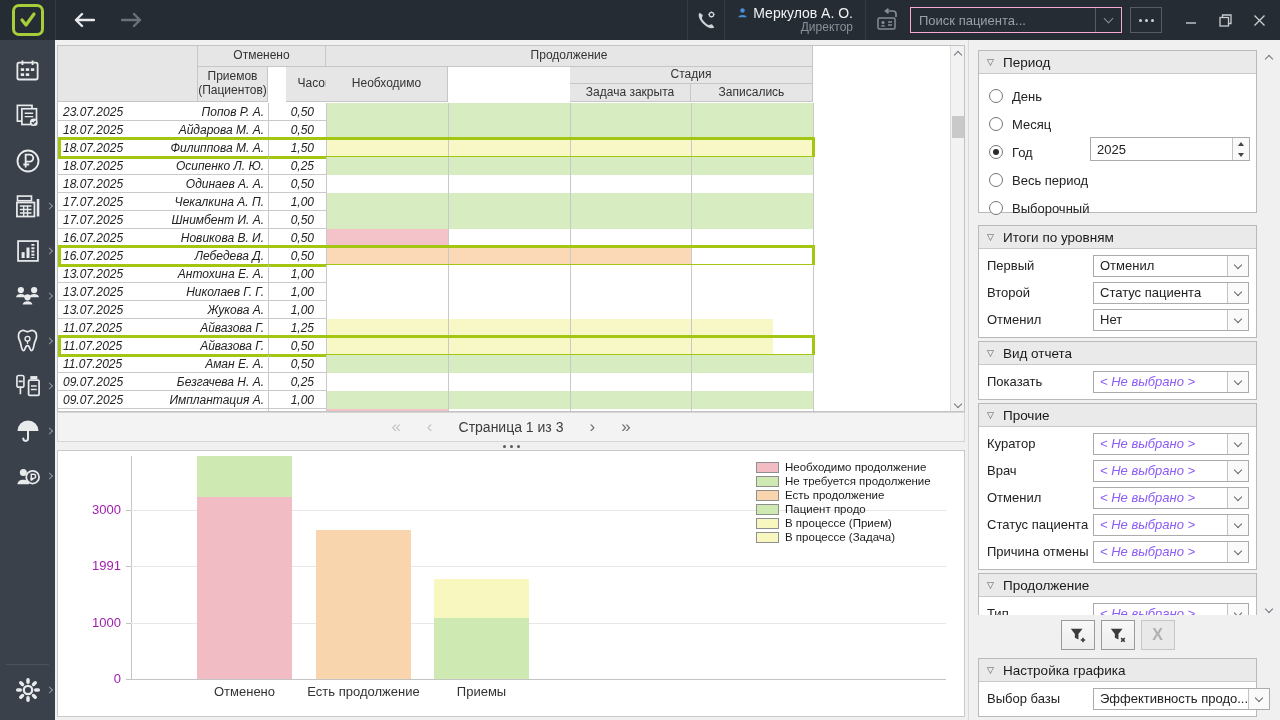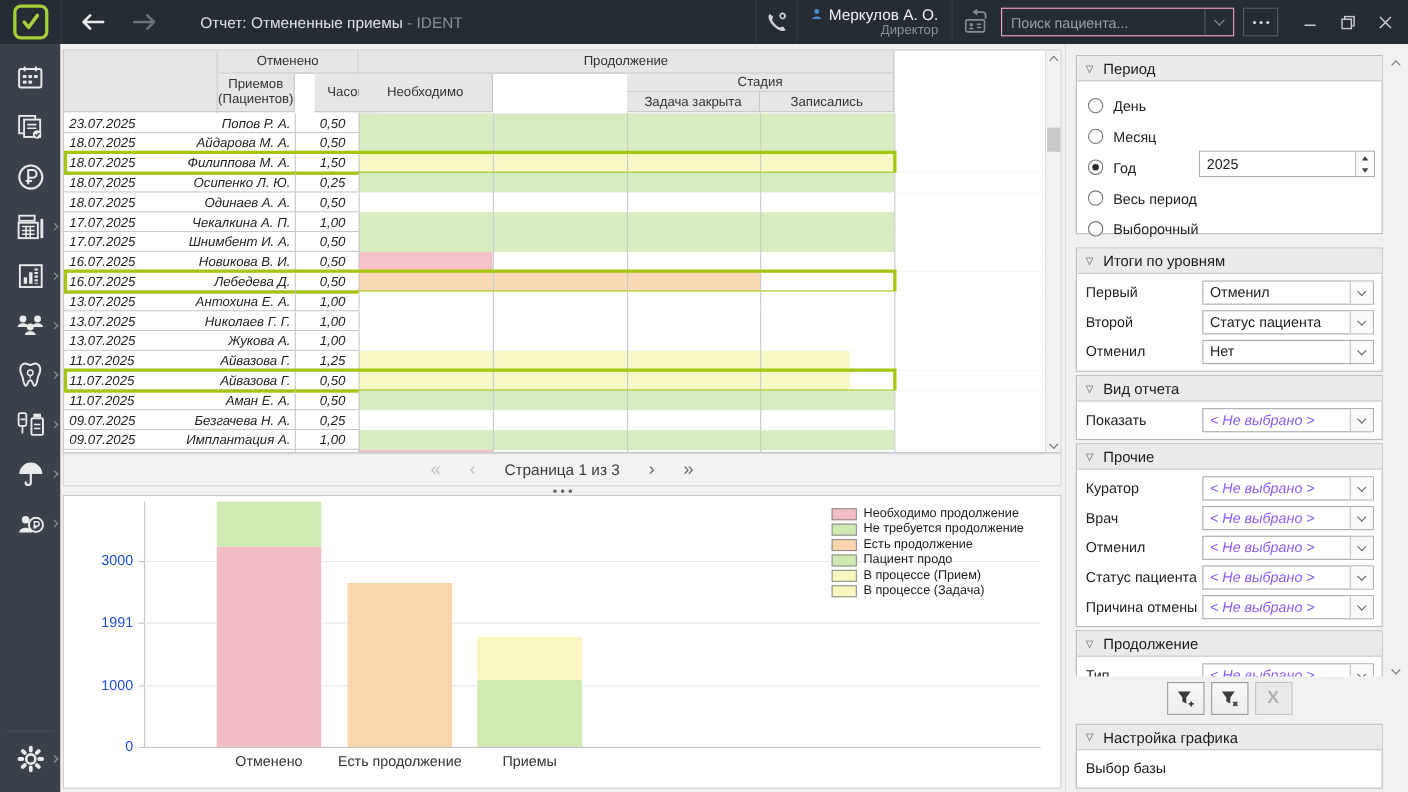--- a/index.html
+++ b/index.html
@@ -78,21 +78,21 @@
   .pg-dis { color:#c3c3c3; font-size:17px; } .pg-en { color:#6f6f6f; font-size:17px; }
   #splitter { position:absolute; left:2px; top:402px; width:908px; height:8px; display:flex; gap:4px;
     align-items:center; justify-content:center; }
   #splitter i { width:3px; height:3px; border-radius:50%; background:#5a5a5a; }
 
   
   #chart-panel { position:absolute; left:2px; top:410px; width:908px; height:267px; background:#fff; border:1px solid #c9c9c9; }
   .grid { position:absolute; left:73px; width:815px; height:1px; background:#e7e7e7; }
   .axis-y { position:absolute; left:73px; top:5px; width:1px; height:223px; background:#c4c4c4; }
   .axis-x { position:absolute; left:73px; top:228px; width:815px; height:1px; background:#c4c4c4; }
-  .ytick-lab { position:absolute; left:0; width:63px; text-align:right; font-size:13px; color:#1d4ed8; }
+  .ytick-lab { position:absolute; left:0; width:63px; text-align:right; font-size:13px; color:#a21caf; }
   .ytick-mark { position:absolute; left:68px; width:5px; height:1px; background:#c4c4c4; }
   .bar-seg { position:absolute; width:95px; }
   .cat-lab { position:absolute; top:233px; width:160px; text-align:center; font-size:13px; color:#333; }
   #legend { position:absolute; left:698px; top:9px; }
   .lg-row { display:flex; align-items:center; height:14px; }
   .lg-sw { width:23px; height:11px; border:1px solid #8f8f8f; margin-right:6px; flex:0 0 23px; }
   .lg-lab { font-size:11.5px; color:#1c1c1c; white-space:nowrap; }
 
   
   #rpanel { position:absolute; left:968px; top:40px; width:312px; height:680px; background:#f0f0f0; border-left:1px solid #dadada; }
@@ -142,21 +142,20 @@
   <div class="navarrow">
     <svg width="22" height="16" viewBox="0 0 22 16">
         <path d="M21 8 H3 M9 2 L3 8 L9 14" stroke="#e8eaec" stroke-width="2.4" fill="none" stroke-linecap="round" stroke-linejoin="round"></path>
       </svg>
   </div>
   <div class="navarrow">
     <svg width="22" height="16" viewBox="0 0 22 16">
         <path d="M1 8 H19 M13 2 L19 8 L13 14" stroke="#6a7178" stroke-width="2.4" fill="none" stroke-linecap="round" stroke-linejoin="round"></path>
       </svg>
   </div>
-  <div id="title"><span>Отчет: Отмененные приемы</span><span class="sfx"> - IDENT</span></div>
 
   <div id="tb-right">
     <div class="tb-sep"></div>
     <div class="tb-btn" style="width:36px">
       <svg width="22" height="22" viewBox="0 0 24 24">
         <path d="M5 4 C3 6 4 11 9 16 C14 21 19 22 21 20 L18.5 16.5 L15 17.5 C12.5 16.5 8.5 12.5 7.5 10 L8.5 6.5 Z" fill="#cfd3d7"></path>
         <circle cx="18" cy="6" r="2.4" fill="none" stroke="#cfd3d7" stroke-width="1.4"></circle>
         <g stroke="#cfd3d7" stroke-width="1.3">
             <path d="M18 2.6 V4 M18 8 V9.4 M14.6 6 H16 M20 6 H21.4"></path>
           </g>
@@ -797,16 +796,22 @@
   </div>
 
   <div class="section" style="top:618px">
     <div class="sec-h">
         <span class="tri">▽</span>
         <span>Настройка графика</span>
       </div>
     <div class="sec-b" style="padding:3px 0 4px">
         <div class="frow">
           <span class="flabel">Выбор базы</span>
+          <div class="dd">
+            <span class="ddv">Эффективность продо...</span>
+            <span class="ddbtn">
+              <i class="chvd"></i>
+            </span>
+          </div>
         </div>
       </div>
   </div>
 </div>
 
 </body></html>

